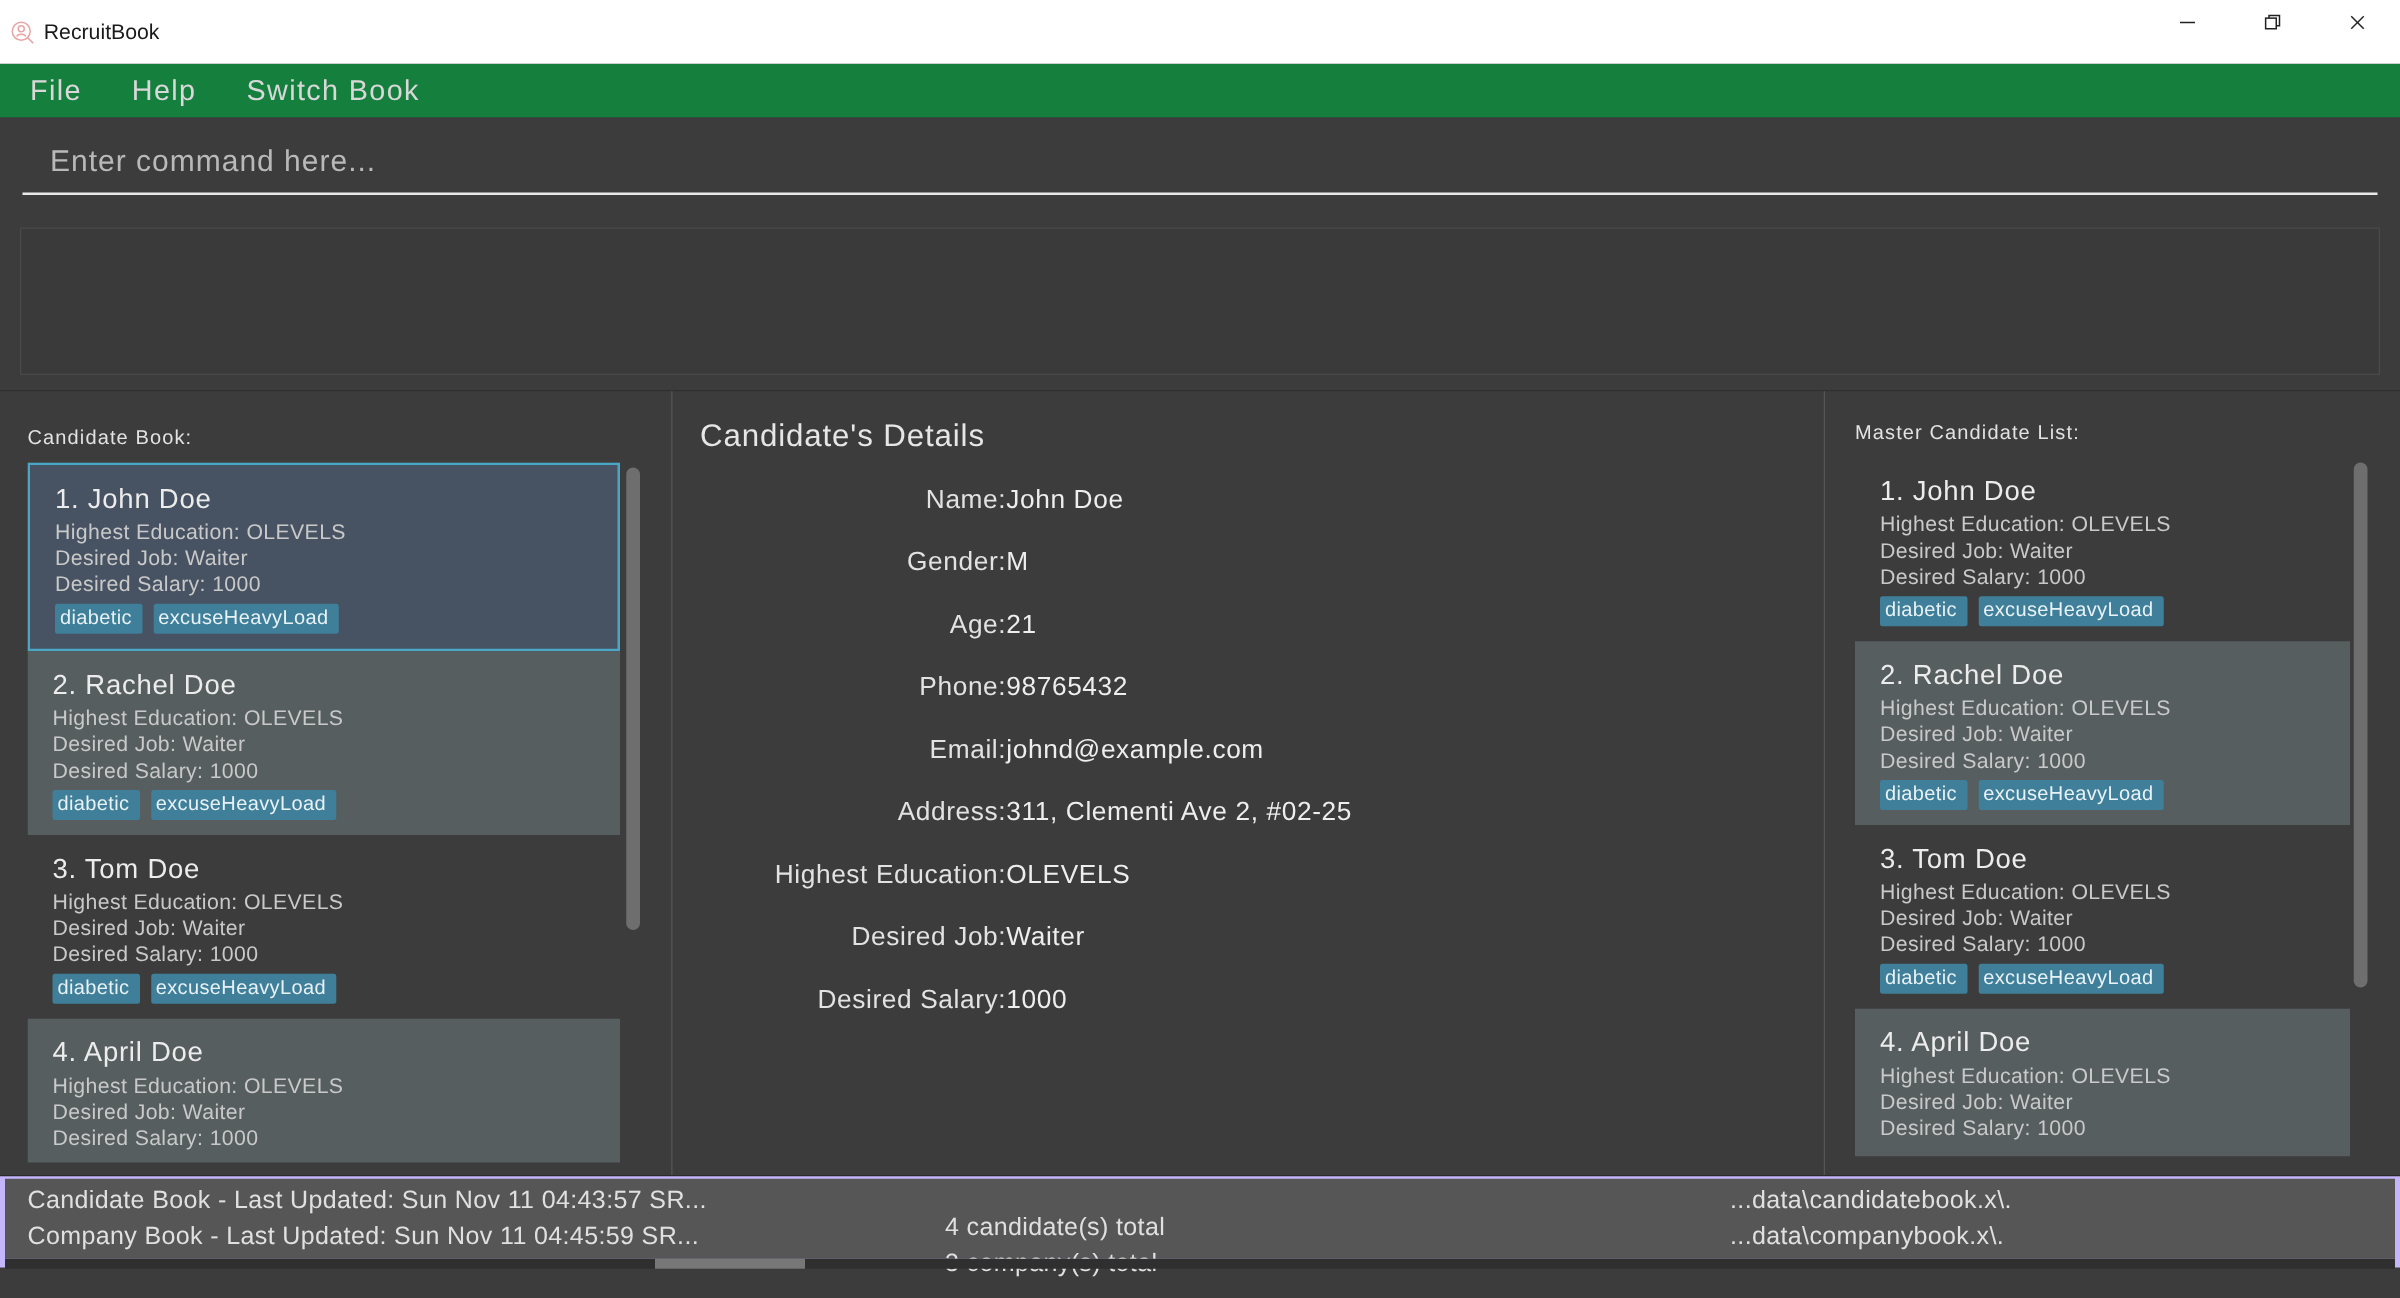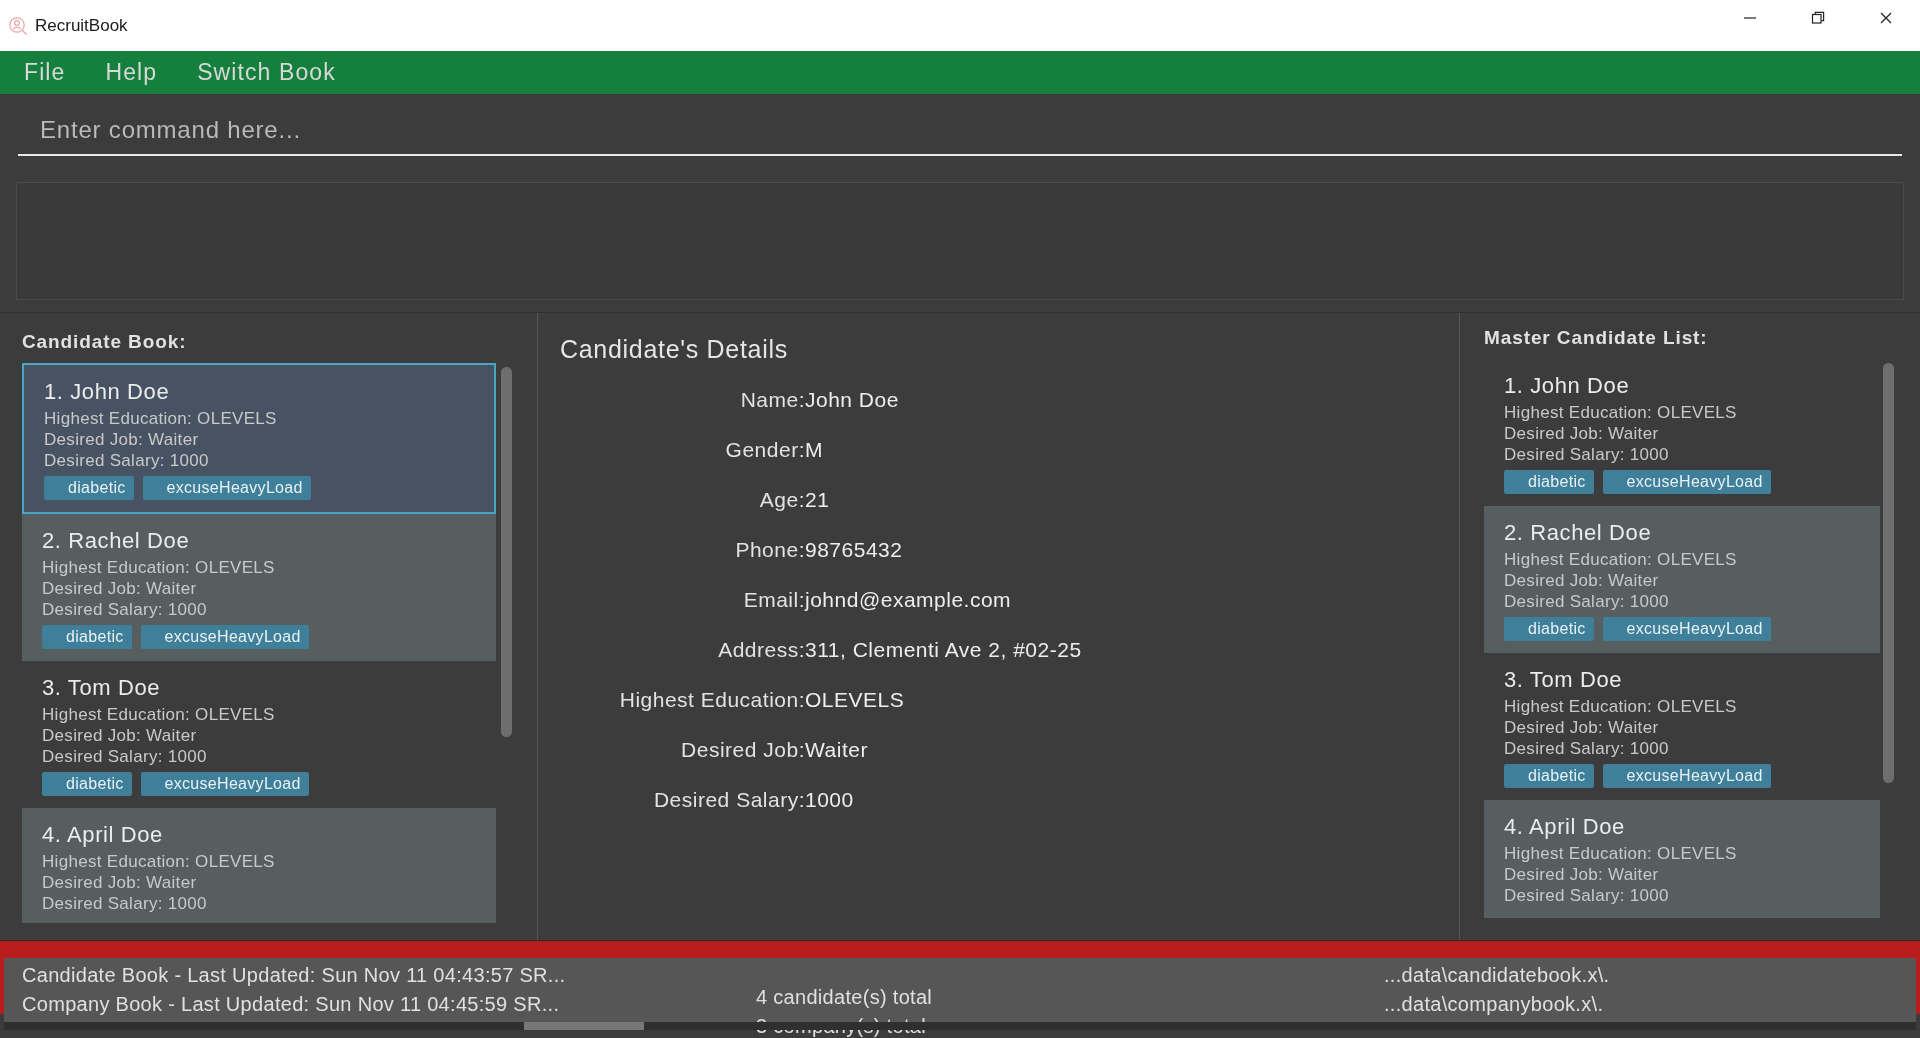--- a/index.html
+++ b/index.html
@@ -92,24 +92,25 @@
     border-top: 1px solid #303030;
   }
 
   .panel-left { width: 535px; position: relative; padding: 18px 0 0 22px; }
   .panel-center { flex: 1; position: relative; padding: 22px 0 0 22px;
                   border-left: 1px solid #555; border-right: 1px solid #555; margin-left: 2px;}
   .panel-right { width: 460px; position: relative; padding: 14px 0 0 24px; }
 
   .panel-heading {
     color: #e2e2e2;
-    font-size: 19px;
-    font-weight: 700;
+    font-size: 16px;
+    font-weight: 400;
     letter-spacing: 0.9px;
     margin-bottom: 10px;
+    margin-top: 11px;
   }
 
   
   .listview {
     position: relative;
     overflow: hidden;
     background: #3c3c3c;
   }
   .lv-left { width: 492px; height: 560px; }
   .lv-right { width: 412px; height: 570px; }
@@ -151,21 +152,21 @@
     font-weight: 300;
     letter-spacing: 0.3px;
     line-height: 21px;
   }
   .card-tags { margin-top: 5px; display: flex; gap: 9px; flex-wrap: wrap; }
   .tag {
     background: #3f7f99;
     color: #e8f2f6;
     font-size: 16px;
     font-weight: 300;
-    padding: 2px 8px 3px 24px;
+    padding: 2px 8px 3px 4px;
     border-radius: 2px;
     letter-spacing: 0.3px;
     line-height: 19px;
   }
 
   
   .details-title {
     color: #e6e6e6;
     font-size: 25px;
     font-weight: 300;
@@ -187,23 +188,23 @@
   .detail-value {
     color: #eeeeee;
     font-size: 21px;
     font-weight: 300;
     letter-spacing: 0.5px;
   }
 
   
   .statusbar {
     height: 74px;
-    background: #b91c1c;
+    background: #c4b5fd;
     border-top: 1px solid #2b2b2b;
-    padding: 17px 4px 0 4px;
+    padding: 2px 4px 0 4px;
   }
   .status-inner {
     height: 64px;
     background: #565656;
     display: flex;
     align-items: center;
     padding: 0 12px;
   }
   .status-col { display: flex; flex-direction: column; justify-content: center; }
   .status-col.left  { flex: 0 0 740px; align-items: flex-start; padding-left: 6px; }

